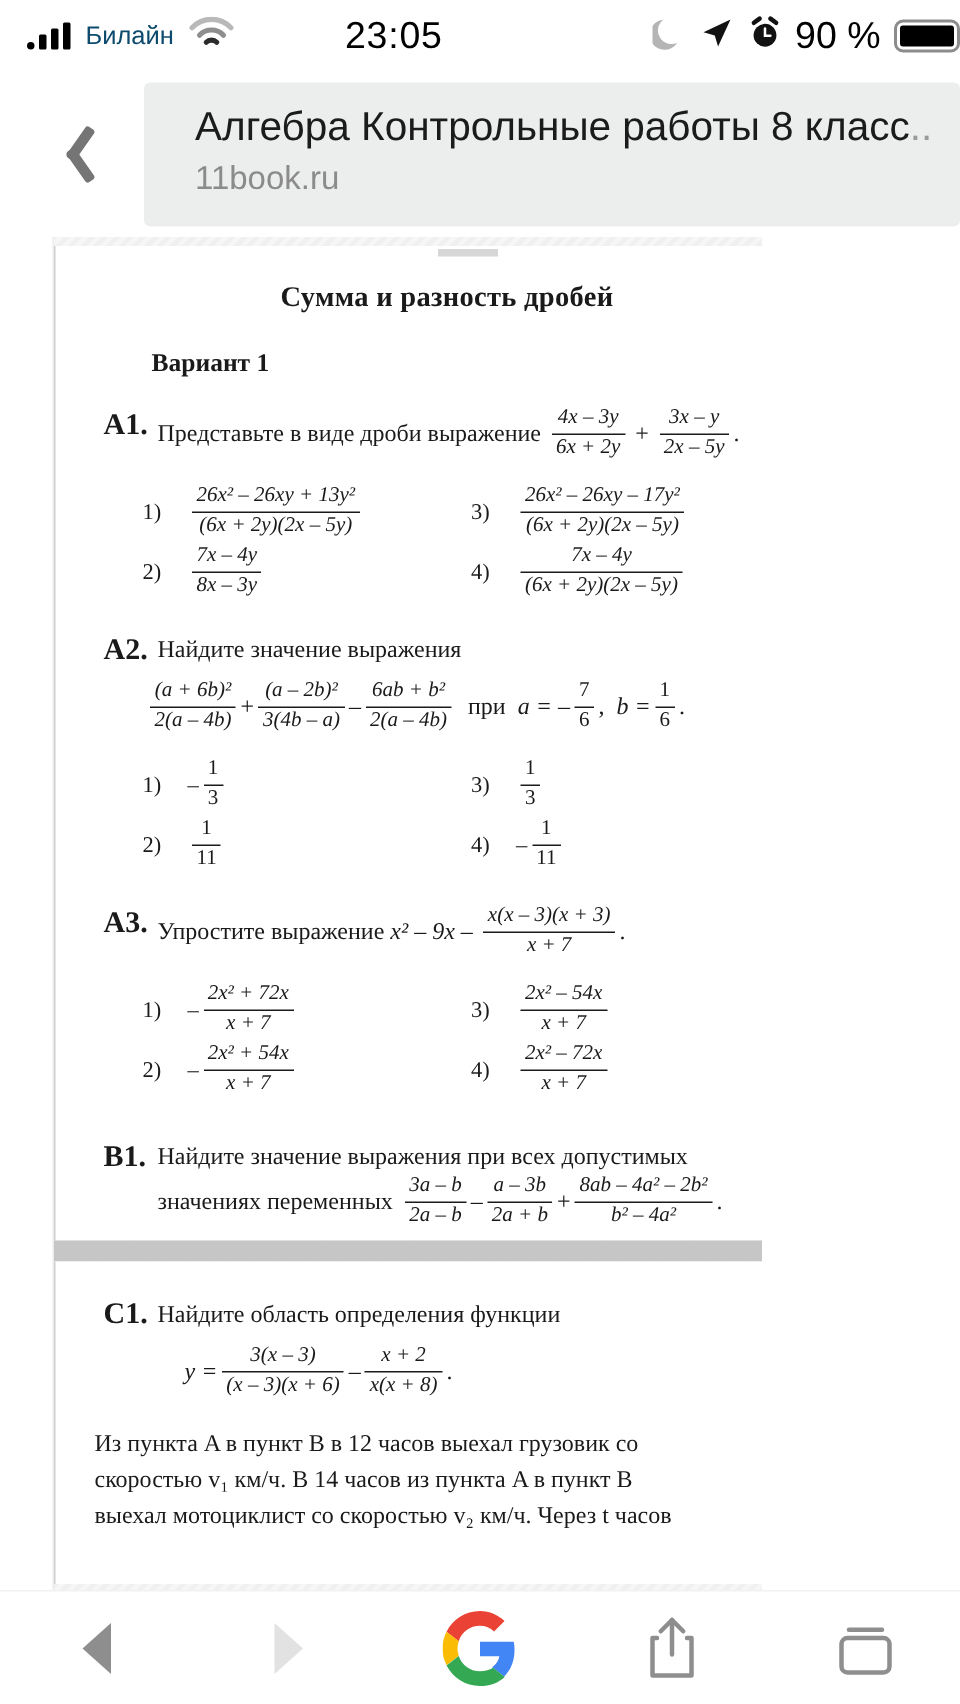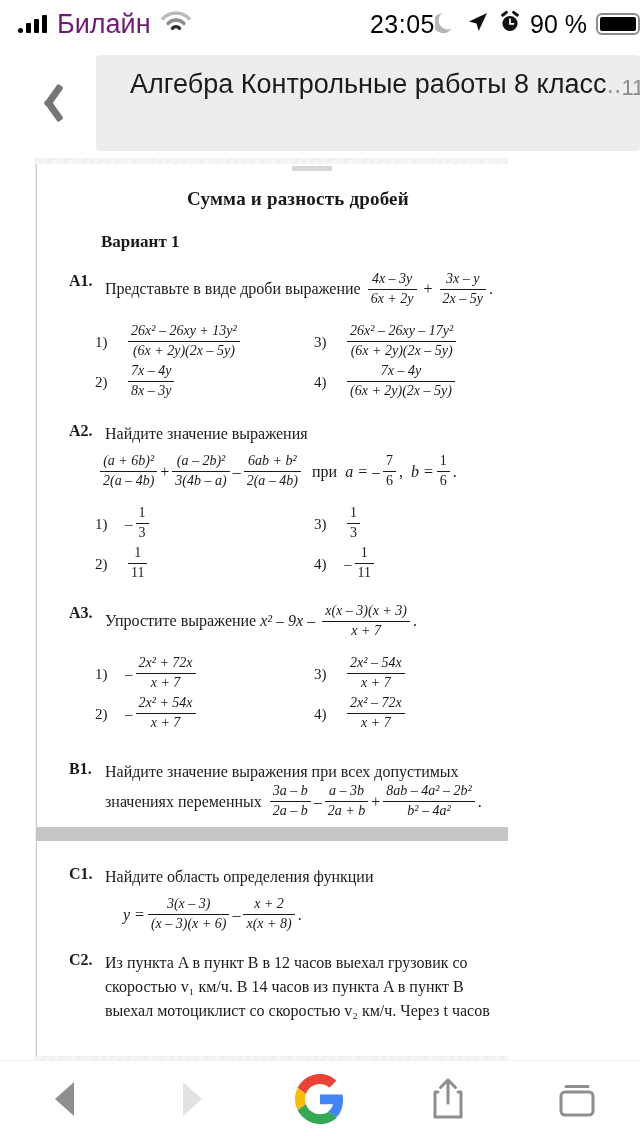--- a/index.html
+++ b/index.html
@@ -10,29 +10,29 @@
     overflow: hidden;
   }
   .screen { position: relative; width: 640px; height: 1136px; background:#fff; }
 
   
   .statusbar {
     position: absolute; top: 0; left: 0; width: 640px; height: 48px;
     display: flex; align-items: center; background: #fff;
   }
   .sb-left { display: flex; align-items: center; gap: 10px; padding-left: 18px; width: 230px; }
-  .sb-center { flex: 1; display: flex; justify-content: flex-end; align-items: center; }
+  .sb-center { flex: 1; display: flex; justify-content: flex-start; align-items: center; }
   .sb-right { display: flex; align-items: center; gap: 9px; }
   .sig { display: flex; align-items: flex-end; gap: 3px; height: 18px; }
   .sig i { display:block; width: 5px; background:#000; border-radius:1px; }
   .sig i:nth-child(1){ height: 5px; border-radius:50%; }
   .sig i:nth-child(2){ height: 10px; }
   .sig i:nth-child(3){ height: 14px; }
   .sig i:nth-child(4){ height: 18px; }
-  .carrier { font-size: 27px; color:#701a75; letter-spacing:0; }
+  .carrier { font-size: 17px; color:#0c4a6e; letter-spacing:0; }
   .clock { font-size: 25px; color:#000; font-weight: 400; letter-spacing: 0.5px; }
   .pct { font-size: 25px; color:#000; }
   .batt {
     width: 44px; height: 22px; border: 2px solid #8c8c8c; border-radius: 6px;
     padding: 2px; position: relative;
   }
   .batt::after{
     content:""; position:absolute; right:-6px; top: 6px; width:3px; height:8px;
     background:#b0b0b0; border-radius: 0 2px 2px 0;
   }
@@ -48,21 +48,21 @@
   }
   .chev { width: 26px; height: 44px; position: relative; }
   .chev::before, .chev::after {
     content:""; position:absolute; left: 8px; width: 7px; height: 25px;
     background:#757575; border-radius: 2px;
   }
   .chev::before { top: 0; transform: rotate(35deg); transform-origin: bottom center; }
   .chev::after  { bottom: 0; transform: rotate(-35deg); transform-origin: top center; }
   .titlebox {
     background:#eceded; border-radius: 4px; height: 96px; flex: 1; margin-right: 0;
-    padding: 14px 0 10px 34px; display:flex; flex-direction:row; justify-content:flex-start;
+    padding: 14px 0 10px 34px; display:flex; flex-direction:column; justify-content:flex-start;
     overflow: hidden;
   }
   .ttl { font-size: 27px; color:#1b1b1b; white-space: nowrap; line-height: 1.15; }
   .ttl .fade { color:#9a9a9a; }
   .sub { font-size: 22px; color:#8b8b8b; margin-top: 6px; }
 
   
   .content {
     position: absolute; top: 158px; left: 0; width: 508px; height: 902px;
     background:#86efac; overflow: hidden;
@@ -93,21 +93,21 @@
   .doc { font-family: "Liberation Serif", serif; color:#1a1a1a; }
   .page { padding: 10px 26px 0 26px; position:relative; }
   .cuttop {
     position:absolute; left: 255px; top: 2px; width: 40px; height: 5px;
     background:#c9c9c9; opacity:.75;
   }
   .chap-title { text-align:center; font-weight:bold; font-size: 19px; margin: 14px 0 0 0; letter-spacing:.2px;}
   .variant { font-weight:bold; font-size: 17px; margin: 22px 0 0 38px; }
 
   .task { display:flex; margin-top: 20px; }
-  .task .tag { font-weight:bold; font-size: 16px; width: 42px; flex: none; padding-left: 6px;}
+  .task .tag { font-weight:bold; font-size: 20px; width: 42px; flex: none; padding-left: 6px;}
   .task .body { flex:1; font-size: 16px; line-height: 1.5; }
 
   
   .m { font-style: italic; font-family: "Liberation Serif", serif; }
   .frac { display:inline-flex; flex-direction:column; vertical-align: middle; text-align:center;
           margin: 0 3px; font-size: 14px; line-height:1.18; position: relative; top:-1px;}
   .frac .num { padding: 0 3px 1px 3px; border-bottom: 1.4px solid #1a1a1a; white-space: nowrap;}
   .frac .den { padding: 1px 3px 0 3px; white-space: nowrap;}
 
   .opts { display:flex; margin-top: 14px; padding-left: 32px; }
@@ -450,21 +450,20 @@
             </span>
           <span>–</span>
           <span class="frac m">
             <span class="num">x + 2</span>
             <span class="den">x(x + 8)</span>
             </span>
           <span>.</span>
         </div>
 
         <div class="task" style="margin-top:18px">
-          <div class="tag">C2.</div>
           <div class="body">
             <div>Из  пункта  A  в  пункт  B  в  12  часов  выехал  грузовик  со</div>
             <div>скоростью  v₁  км/ч.  В  14  часов  из  пункта  A  в  пункт  B</div>
             <div>выехал  мотоциклист  со  скоростью  v₂  км/ч.  Через  t  часов</div>
           </div>
         </div>
 
       </div>
     </div>
 

